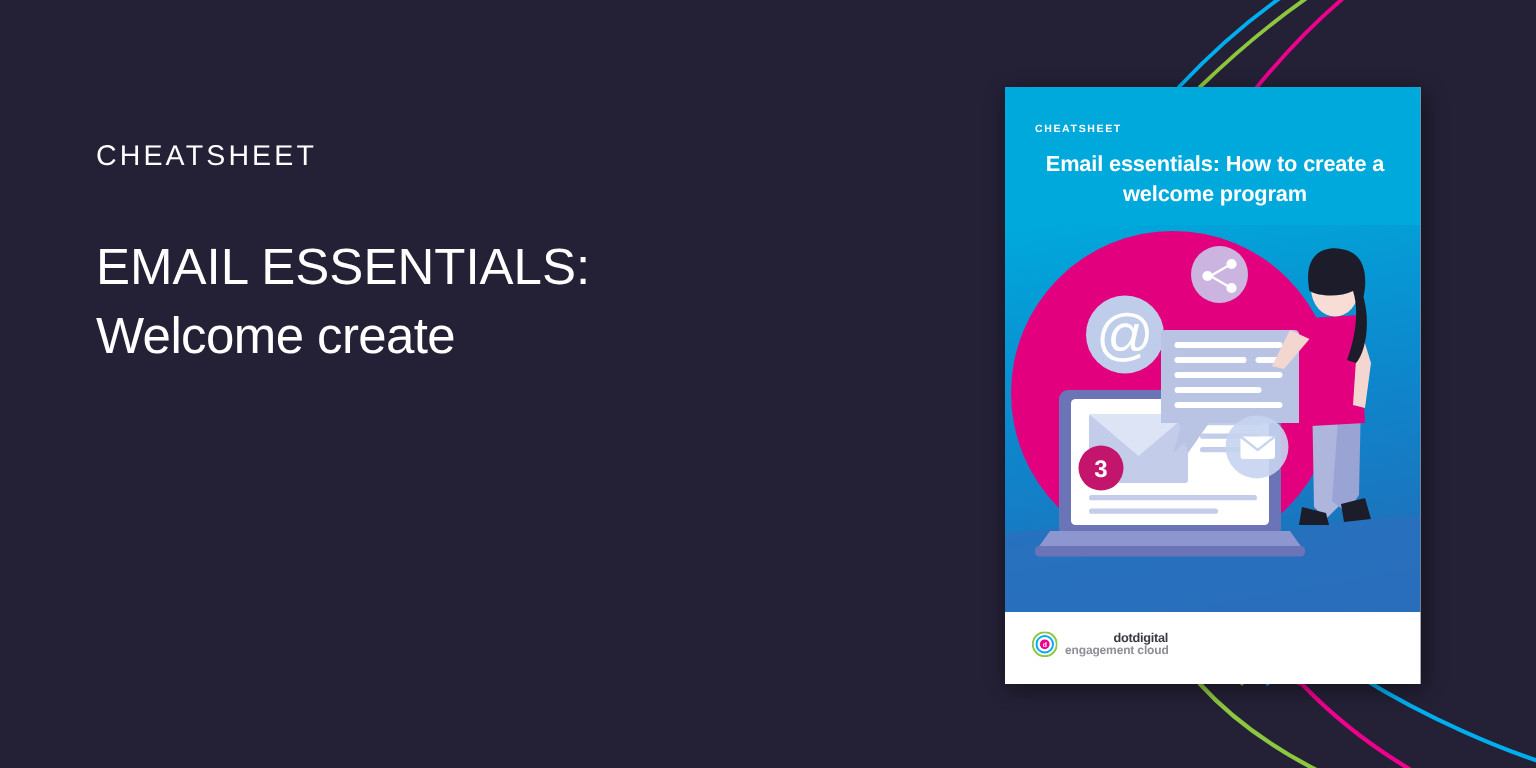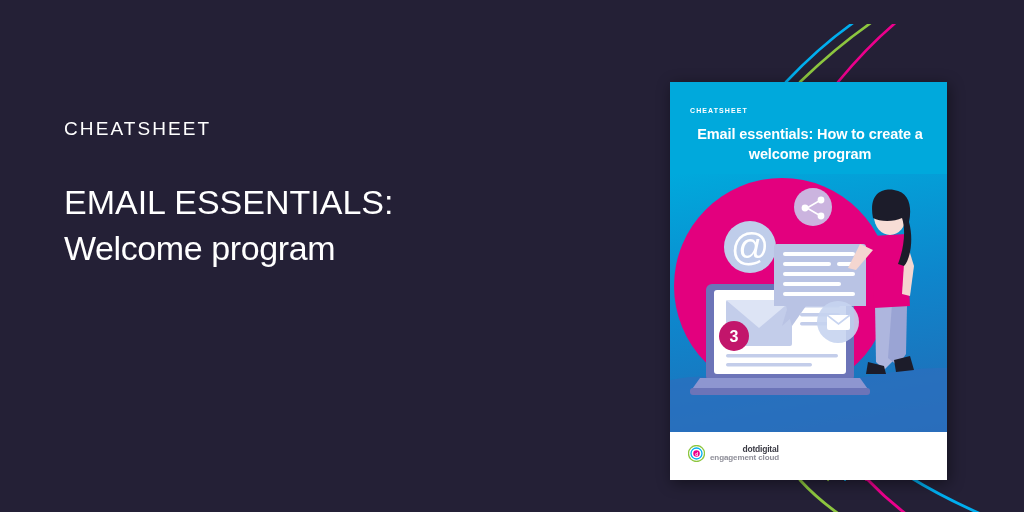--- a/index.html
+++ b/index.html
@@ -2,21 +2,21 @@
 <html><head>
 <meta charset="utf-8">
 <style>
   html,body{margin:0;padding:0;}
   body{
     width:1024px;height:512px;overflow:hidden;
     background:#242036;
     font-family:"Liberation Sans", sans-serif;
     position:relative;
   }
-  .banner{position:absolute;inset:0;overflow:hidden;margin-top:24px;}
+  .banner{position:absolute;inset:0;overflow:hidden;}
 
   
   .deco{position:absolute;inset:0;pointer-events:none;}
 
   
   .left-col{
     position:absolute;left:64px;top:95px;width:580px;
   }
   .eyebrow{
     color:#ffffff;font-size:19px;letter-spacing:2.1px;
@@ -94,21 +94,21 @@
       <path d="M 800 456 C 840 500 900 530 1000 560" stroke="#8DC63F"></path>
       <path d="M 868 456 C 910 500 960 528 1030 556" stroke="#EC008C"></path>
       <path d="M 908 452 C 950 478 1000 500 1040 512" stroke="#00AEEF"></path>
     </g>
   </svg>
 
   <div class="left-col">
     <div class="eyebrow">CHEATSHEET</div>
     <h1 class="headline">
       <span class="l1">EMAIL ESSENTIALS:</span>
-      <span class="l2">Welcome program</span>
+      <span class="l2">Welcome create</span>
     </h1>
   </div>
 
 
   <div class="card">
     <div class="card-top"></div>
     <div class="card-eyebrow">CHEATSHEET</div>
     <div class="card-title">Email essentials: How to create a welcome program</div>
 
     <div class="card-art">

